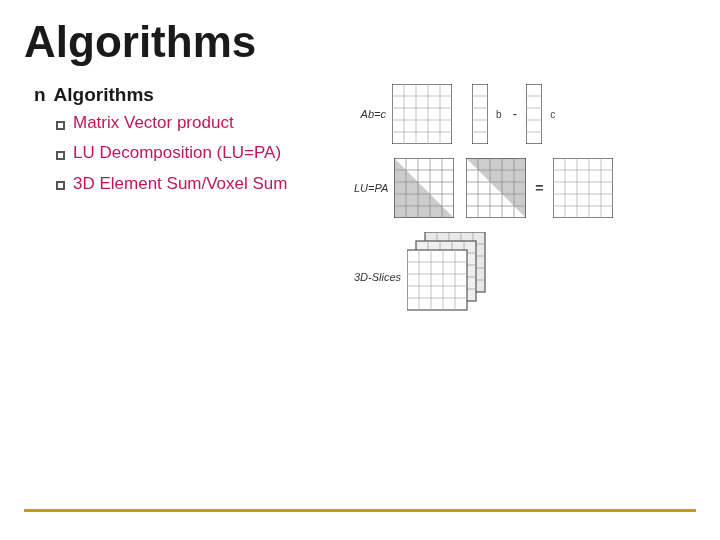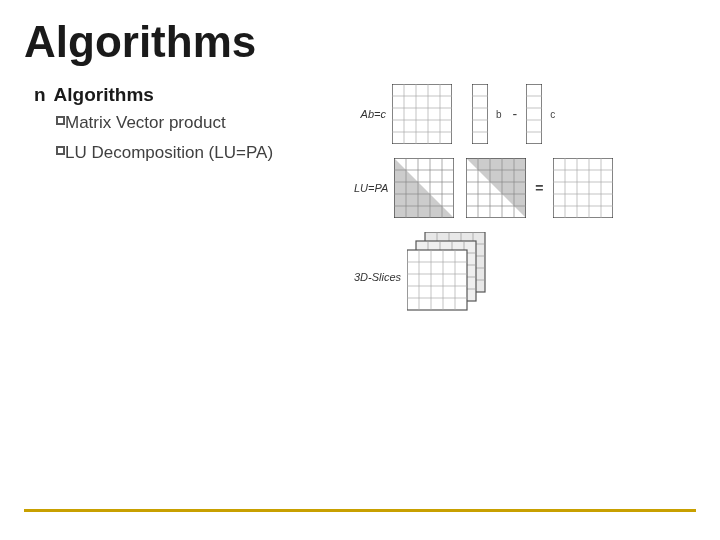--- a/index.html
+++ b/index.html
@@ -68,23 +68,24 @@
     }
 
     .bullet-list {
       list-style: none;
       padding-left: 22px;
       margin-top: 4px;
     }
 
     .bullet-list li {
       display: flex;
-      align-items: flex-start;
+      align-items: center;
+      gap: 8px;
       font-size: 17px;
-      color: #404040;
+      color: #be185d;
       margin-bottom: 8px;
       line-height: 1.3;
     }
 
     .bullet-list li .sq {
       display: inline-block;
       width: 9px;
       height: 9px;
       border: 2px solid #555;
       margin-top: 4px;
@@ -139,20 +140,24 @@
         <li>
           <span class="sq"></span>
           <span>Matrix Vector product</span>
         </li>
         <li>
           <span class="sq"></span>
           <span>
             <span class="italic">LU</span><span> Decomposition (</span><span class="italic">LU=PA</span><span>)</span>
           </span>
         </li>
+        <li>
+          <span class="sq"></span>
+          <span>3D Element Sum/Voxel Sum</span>
+        </li>
       </ul>
     </div>
 
     <div class="diagrams-section">
 
       <div class="diag-row">
         <span class="diag-label">Ab=c</span>
 
         <svg class="grid-diag" width="60" height="60">
           <rect x="0" y="0" width="60" height="60" fill="none" stroke="#333" stroke-width="1.2"></rect>

